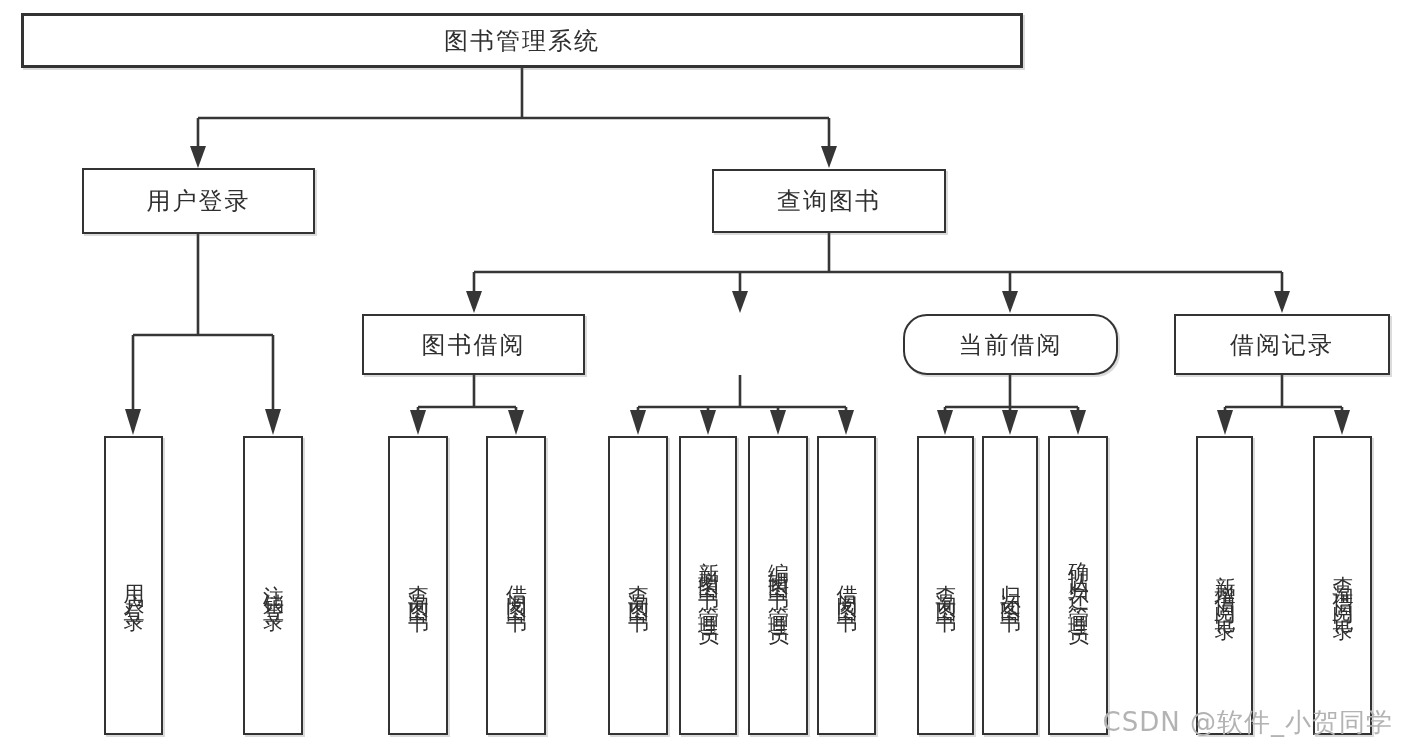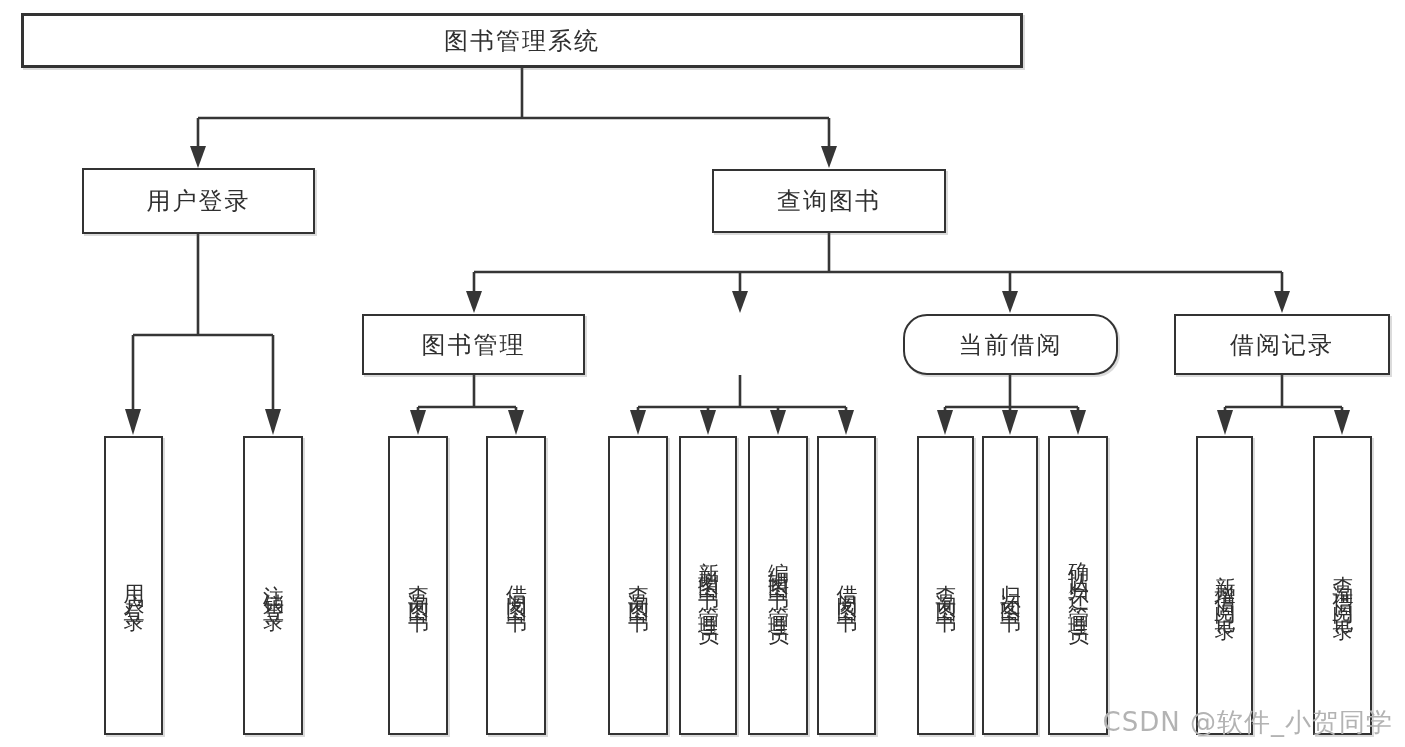--- a/index.html
+++ b/index.html
@@ -101,21 +101,21 @@
   </div>
 
   <div class="box hbox" style="left:82px; top:168px; width:233px; height:66px;">
     <span>用户登录</span>
   </div>
   <div class="box hbox" style="left:712px; top:169px; width:234px; height:64px;">
     <span>查询图书</span>
   </div>
 
   <div class="box hbox" style="left:362px; top:314px; width:223px; height:61px;">
-    <span>图书管理</span>
+    <span>图书借阅</span>
   </div>
   <div class="box hbox" style="left:903px; top:314px; width:215px; height:61px;border-radius:24px;">
     <span>当前借阅</span>
   </div>
   <div class="box hbox" style="left:1174px; top:314px; width:216px; height:61px;">
     <span>借阅记录</span>
   </div>
 
   <div class="box leaf" style="left:104px; top:436px; width:59px; height:299px;">
     <span>用户登录</span>

